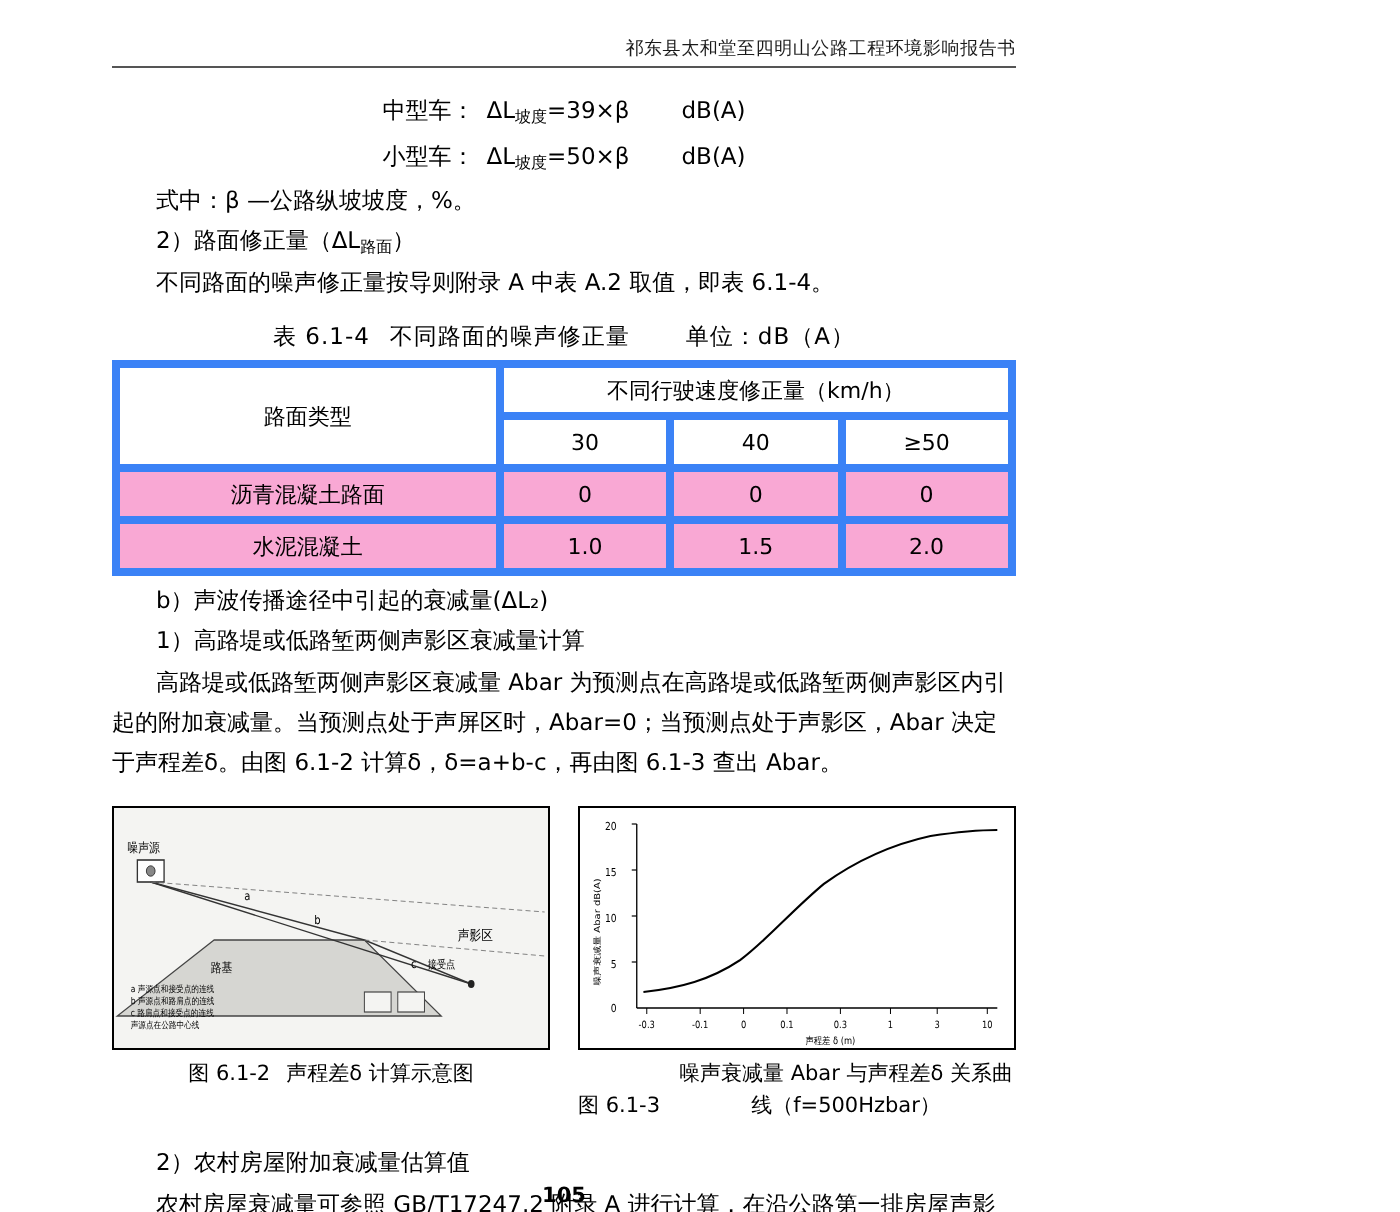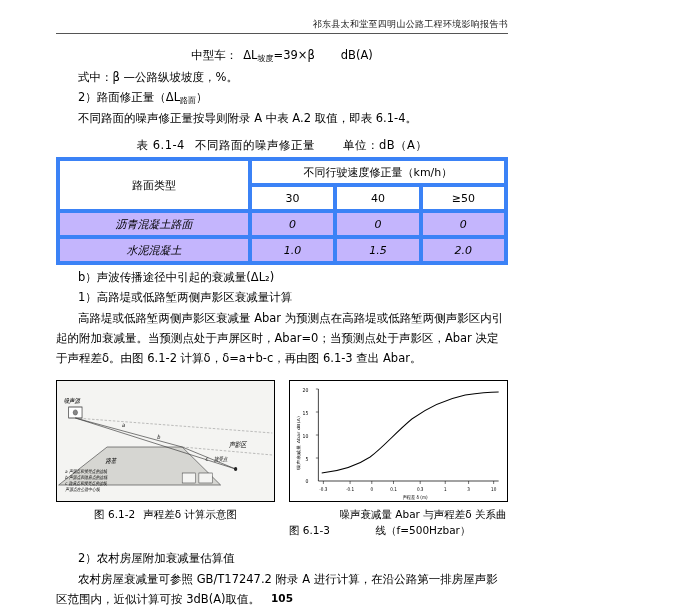--- a/index.html
+++ b/index.html
@@ -64,36 +64,35 @@
   table.data th, table.data td {
     border: 4px solid #3b82f6;
     text-align: center;
     padding: 3px 20px;
     font-weight: normal;
     height: 16px;
   }
   table.data th.rowhead, table.data td.rowhead {
     width: 33%;
   }
-  .gray { background: #c4b5fd; font-style: italic; }
+  .gray { background: #f9a8d4; }
   .figs {
     display: flex;
     gap: 14px;
     margin-top: 12px;
   }
   .fig {
     flex: 1;
   }
   .fig-box {
     border: 1px solid #000;
     background: #8b5cf6;
     height: 120px;
     position: relative;
     overflow: hidden;
-    font-style: italic;
   }
   .fig-box2 {
     border: 1px solid #000;
     background: #ffffff;
     height: 120px;
     position: relative;
     overflow: hidden;
   }
   .fig-cap {
     font-size: 10.5px;
@@ -123,20 +122,23 @@
 <body>
 
 <div class="page">
 
   <div class="header">祁东县太和堂至四明山公路工程环境影响报告书</div>
 
   <div class="formula-row">
     <span class="lab">中型车：</span><span>ΔL</span><sub>坡度</sub><span>=39×β</span><span class="unit">dB(A)</span>
   </div>
 
+  <div class="formula-row">
+    <span class="lab">小型车：</span><span>ΔL</span><sub>坡度</sub><span>=50×β</span><span class="unit">dB(A)</span>
+  </div>
 
   <div class="line indent1">式中：β —公路纵坡坡度，%。</div>
 
   <div class="line indent1">
     <span>2）路面修正量（ΔL</span><sub>路面</sub><span>）</span>
   </div>
 
   <div class="line indent1">不同路面的噪声修正量按导则附录 A 中表 A.2 取值，即表 6.1-4。</div>
 
   <div class="tbl-caption">

